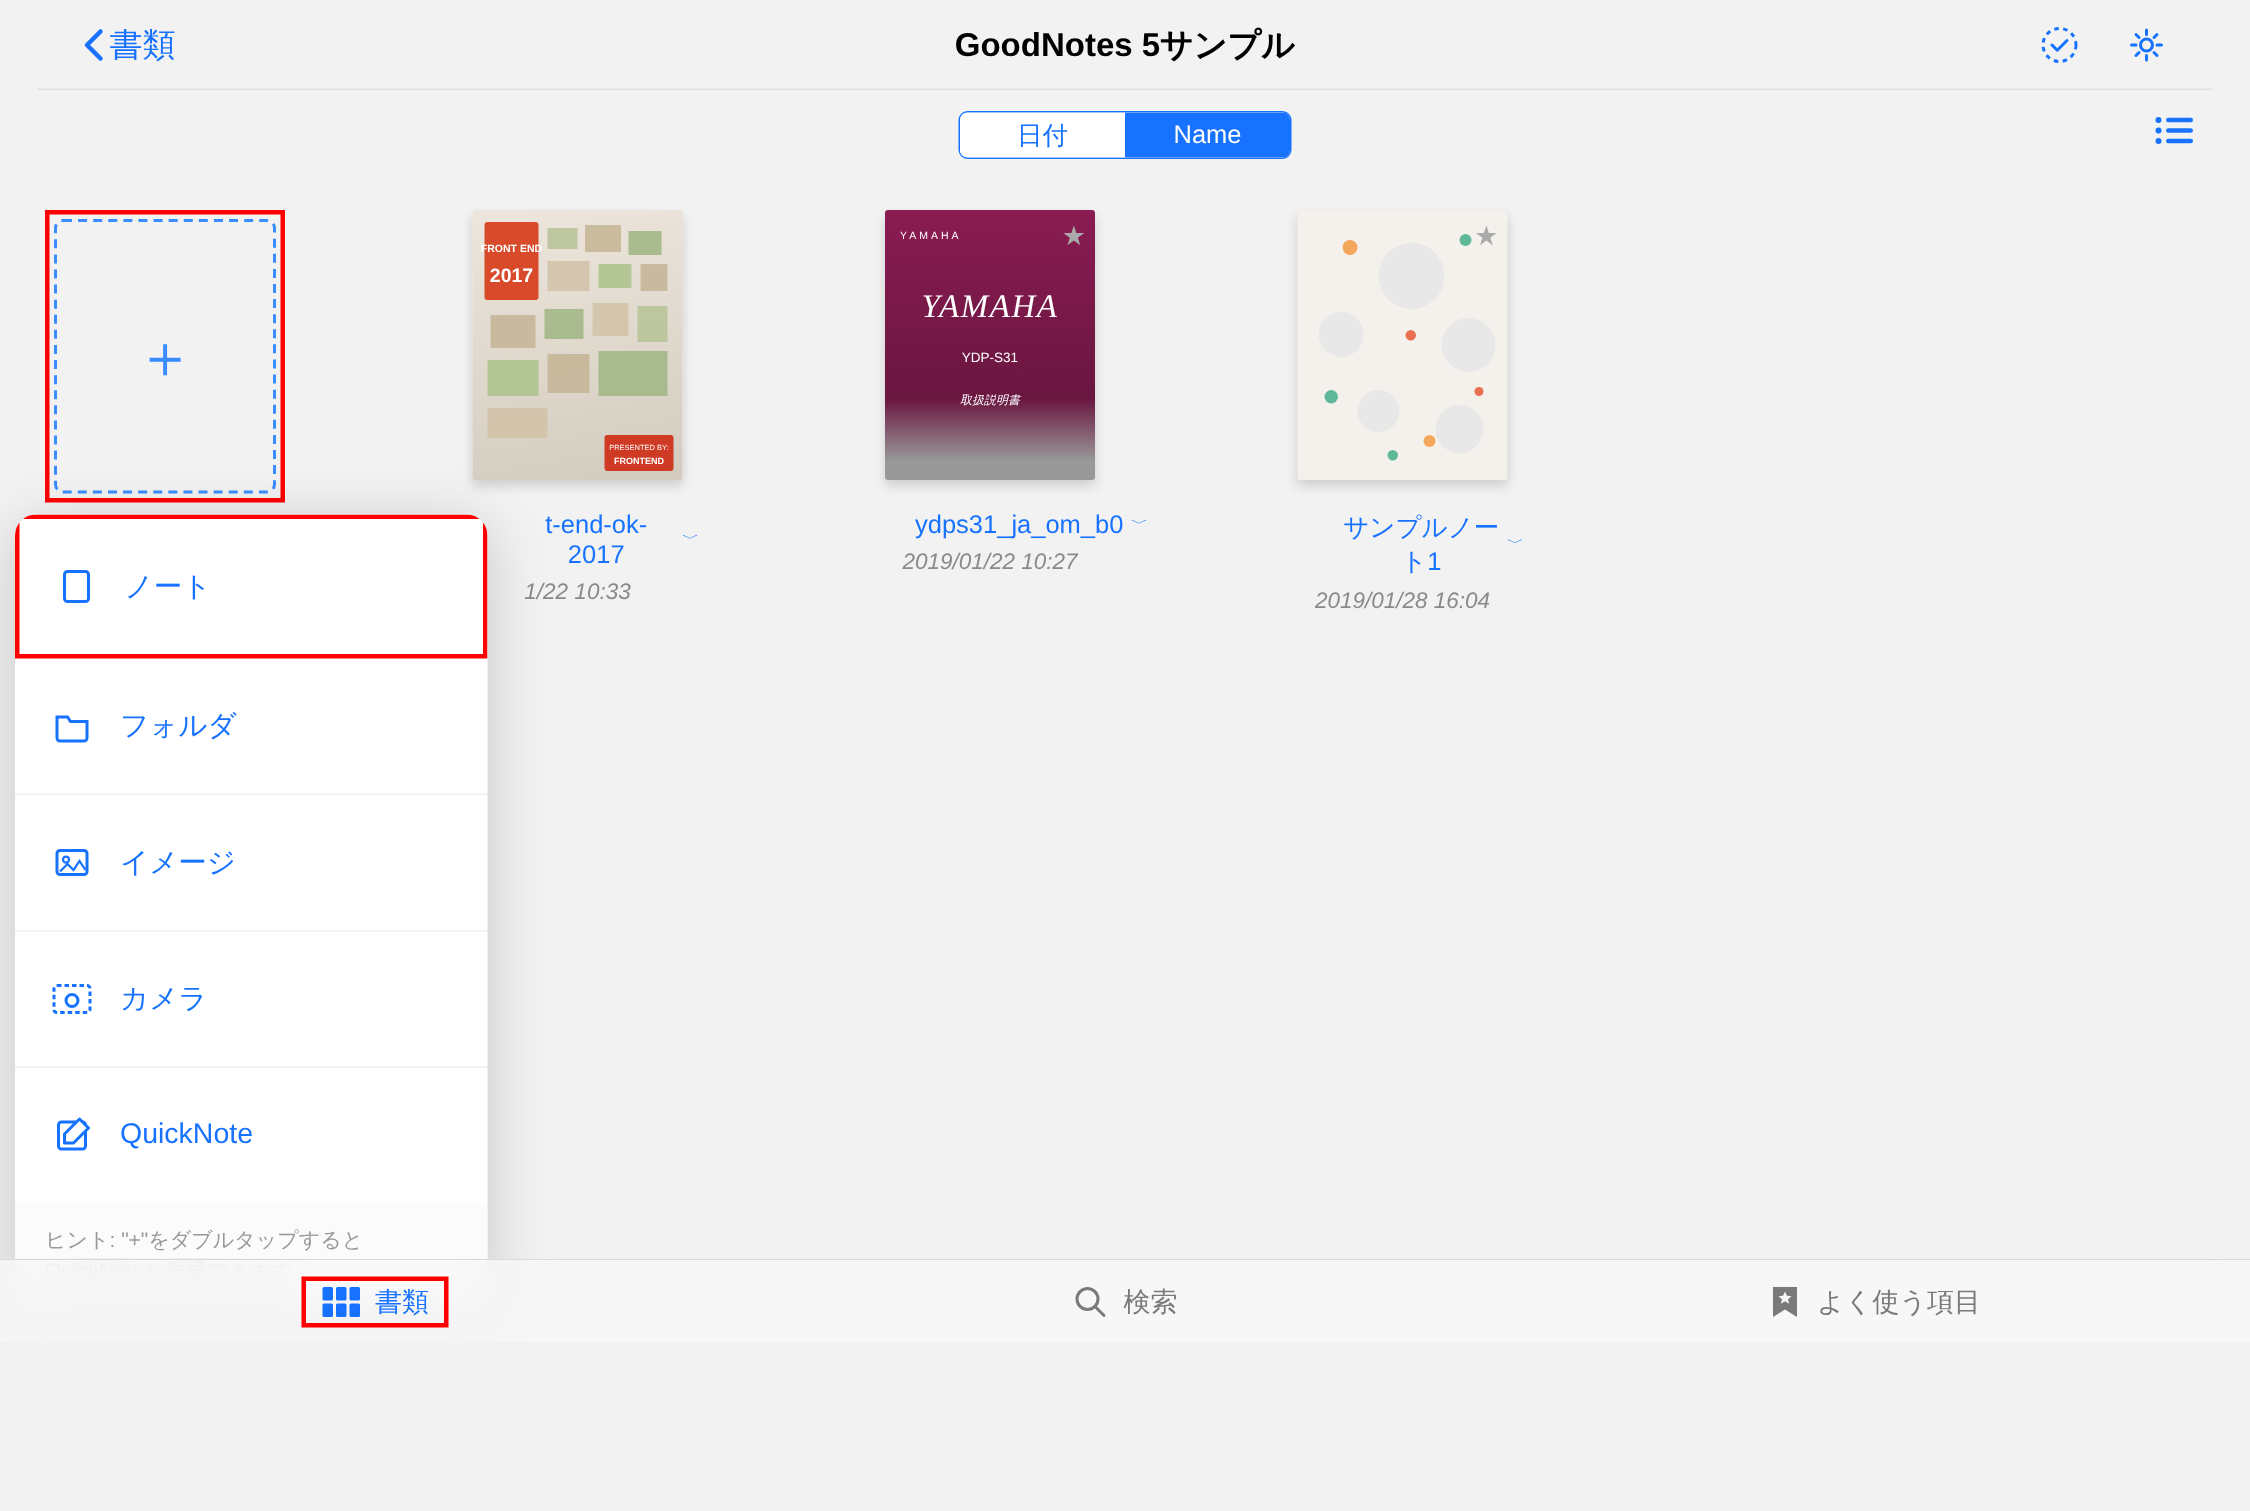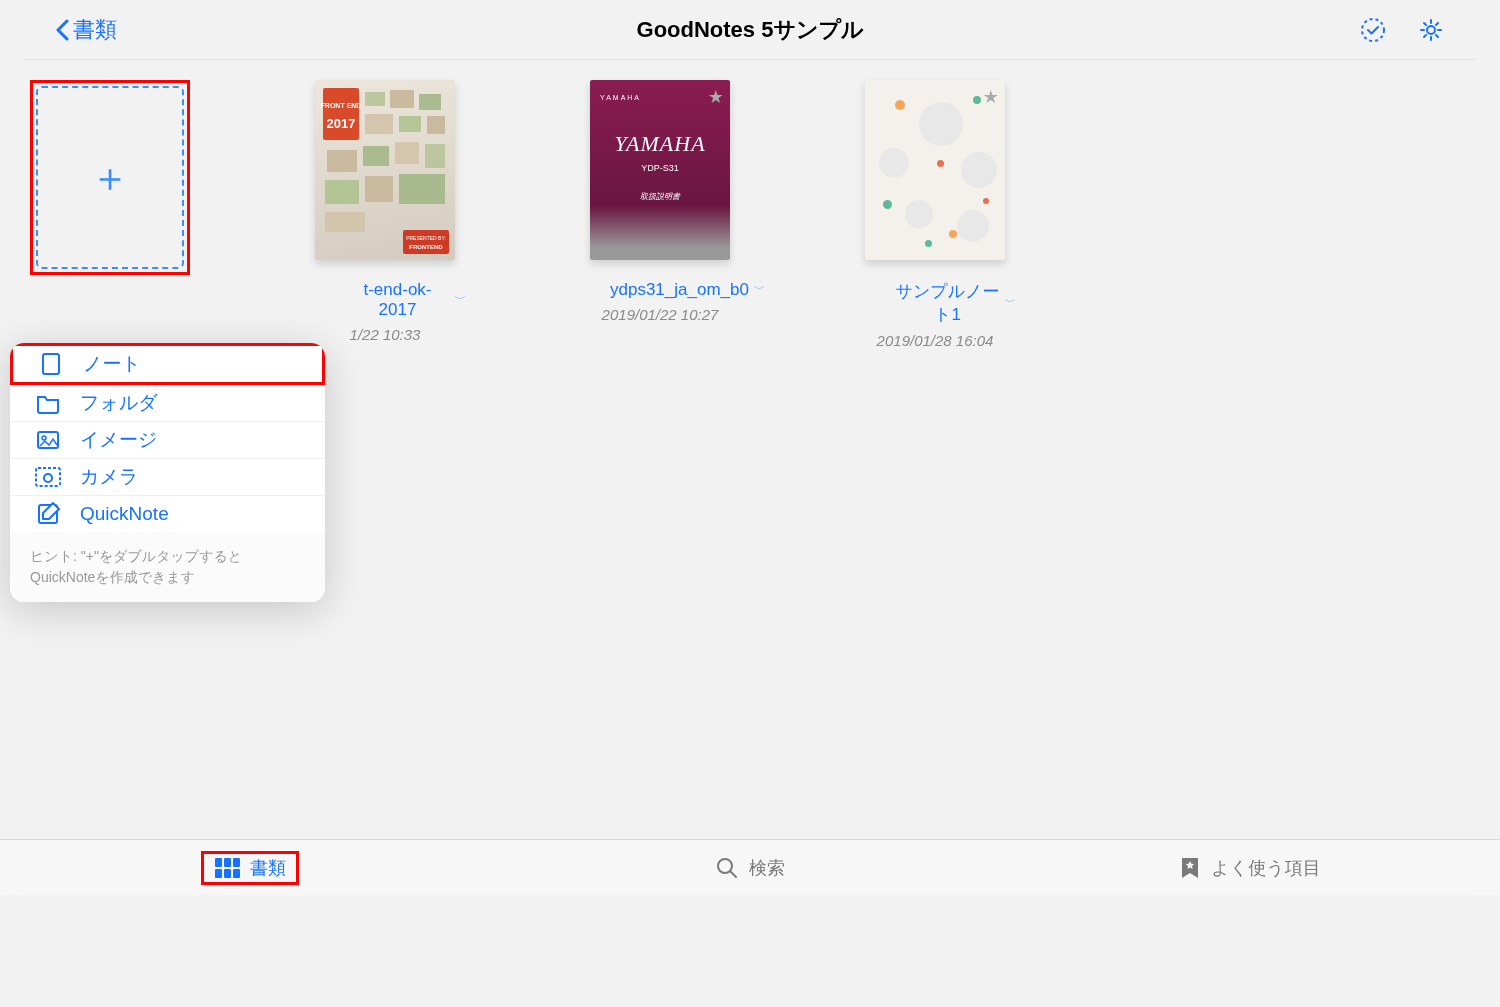--- a/index.html
+++ b/index.html
@@ -26,30 +26,30 @@
 
 .new-slot { width:160px; height: 195px; position: relative; }
 .new-box-wrap { border: 3px solid #ff0000; padding: 3px; position:absolute; inset:0; }
 .new-box { width:100%; height:100%; border: 2px dashed #3a8dff; border-radius: 6px; display:flex; align-items:center; justify-content:center; cursor:pointer; }
 .plus { font-size: 40px; color:#3a8dff; font-weight: 200; }
 
 .cv2 { background: linear-gradient(170deg, #ede6dc, #d3cbbf); }
 .cv3 { background: linear-gradient(180deg, #8a1c52 0%, #6a1640 70%, #999 93%, #999 100%); display:flex; flex-direction:column; align-items:center; color:#fff; }
 .yamaha { font-size:7px; letter-spacing:2px; margin-top:14px; align-self:flex-start; margin-left:10px;}
 .arius { font-family: serif; font-style: italic; font-size: 22px; margin-top: 30px; letter-spacing:1px;}
-.ydp { font-size:9px; margin-top:6px; }
+.ydp { font-size:9px; margin-top:16px; }
 .manual { font-size:8px; margin-top:18px;font-style:italic; }
 .star { position:absolute; top:6px; right:6px; color:#aaa; font-size:18px; }
 
 .cv4 { background:#f4f1ec; overflow:hidden; }
 .dot { position:absolute; border-radius:50%; }
 
 .popover { position:absolute; left: 10px; top: 343px; width: 315px; background:#fff; border-radius: 14px; box-shadow: 0 8px 40px rgba(0,0,0,0.18); overflow:hidden; }
 .popover::before { content:""; position:absolute; top:-10px; left:100px; width:0; height:0; border-left:10px solid transparent; border-right:10px solid transparent; border-bottom:10px solid #fff; }
-.menu-row { display:flex; align-items:center; gap:18px; padding: 4px 24px; font-size:19px; color:#1773ff; cursor:pointer; border-bottom: 1px solid #f0f0f0; }
+.menu-row { display:flex; align-items:center; gap:18px; padding: 31px 24px; font-size:19px; color:#1773ff; cursor:pointer; border-bottom: 1px solid #f0f0f0; }
 .menu-row.first { border: 3px solid #ff0000; margin:0; }
 .menu-iconwrap { width: 28px; height:28px; display:flex; align-items:center; justify-content:center; color:#1773ff; }
 .hint { padding: 14px 20px; font-size: 14px; color: #999; line-height:1.5; background:#fbfbfb; }
 .tab-area { position:absolute; bottom:0; left:0; right:0; }
 .tabbar-real { height: 56px; background:#f7f7f7cc; border-top:1px solid #d9d9d9; display:flex; backdrop-filter: blur(10px);}
 .bottom-pad { height: 112px; background:#f2f2f2; }
 .tab { flex:1; display:flex; align-items:center; justify-content:center; gap:10px; font-size:18px; color:#7a7a7a; cursor:pointer; }
 .tab.active { color:#1773ff; }
 .tab-hl { border: 3px solid #ff0000; padding: 2px 10px; display:flex; align-items:center; gap:10px; }
 .chev { display:inline-block; transform: rotate(90deg); font-size:11px; color:#1773ff;}
@@ -75,20 +75,36 @@
     </div>
     <div class="icon-btn">
       <svg width="26" height="26" viewBox="0 0 26 26">
             <circle cx="13" cy="13" r="4" fill="none" stroke="#1773ff" stroke-width="2"></circle>
             <path d="M13 3v3M13 20v3M3 13h3M20 13h3M6 6l2 2M18 18l2 2M20 6l-2 2M6 20l2-2" stroke="#1773ff" stroke-width="2" stroke-linecap="round"></path>
           </svg>
     </div>
   </div>
 </div>
 
+<div class="subbar">
+  <div class="segmented">
+    <div class="seg">日付</div>
+    <div class="seg active">Name</div>
+  </div>
+  <div class="list-btn">
+    <svg width="26" height="22" viewBox="0 0 26 22">
+      <circle cx="3" cy="4" r="2" fill="#1773ff"></circle>
+          <rect x="8" y="2.5" width="18" height="3" rx="1.5" fill="#1773ff"></rect>
+      <circle cx="3" cy="11" r="2" fill="#1773ff"></circle>
+          <rect x="8" y="9.5" width="18" height="3" rx="1.5" fill="#1773ff"></rect>
+      <circle cx="3" cy="18" r="2" fill="#1773ff"></circle>
+          <rect x="8" y="16.5" width="18" height="3" rx="1.5" fill="#1773ff"></rect>
+    </svg>
+  </div>
+</div>
 
 <div class="grid">
 
   <div class="new-slot">
     <div class="new-box-wrap">
       <div class="new-box">
         <span class="plus">＋</span>
       </div>
     </div>
   </div>

